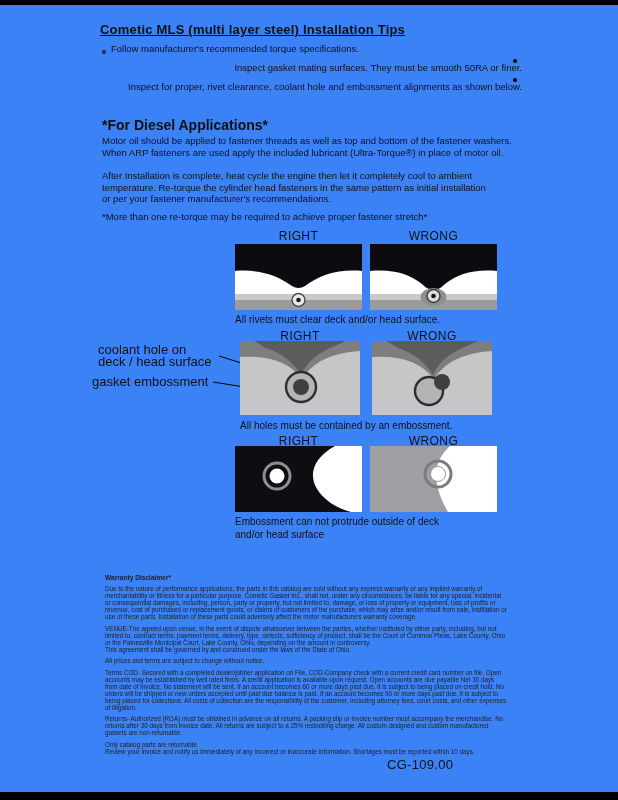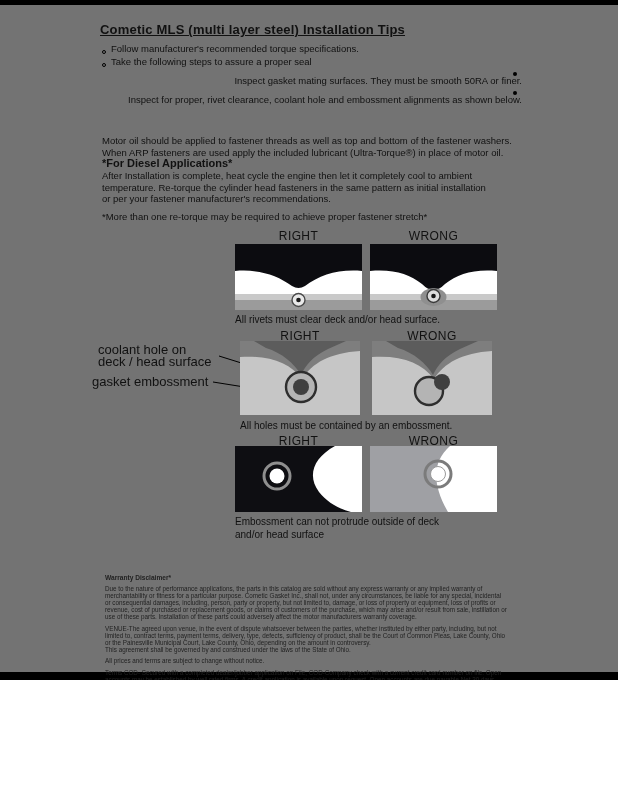--- a/index.html
+++ b/index.html
@@ -1,35 +1,35 @@
 <!DOCTYPE html>
 <html><head>
 <meta charset="utf-8">
 <style>
   * { margin:0; padding:0; box-sizing:border-box; }
   html,body { background:#ffffff; }
   body { font-family:"Liberation Sans", sans-serif; color:#111; }
-  .page { position:relative; width:618px; height:680px; background:#737373; overflow:hidden; }
+  .page { position:relative; width:618px; height:800px; background:#3b82f6; overflow:hidden; }
 
   .edge-bar { position:absolute; left:0; width:618px; background:#000; }
   .edge-bar.top { top:0; height:5px; }
   .edge-bar.bottom { bottom:0; height:8px; }
 
   .title { position:absolute; left:100px; top:22px; font-size:13px; font-weight:bold;
            text-decoration:underline; letter-spacing:.2px; }
 
   .bullets { position:absolute; left:102px; top:44px; width:420px; font-size:9.5px; }
   .b-row { display:flex; align-items:flex-end; margin-bottom:3px; line-height:10px; }
   .b-row.sub { margin-left:15px;flex-direction:column; }
   .marker-open { flex:0 0 auto; width:4px; height:4px; border:1px solid #000; border-radius:50%;
                  margin:2px 5px 0 0; }
   .marker-solid { flex:0 0 auto; width:4px; height:4px; background:#000; border-radius:50%;
                   margin:2px 5px 0 0; }
 
-  .diesel-heading { position:absolute; left:102px; top:117px; font-size:11px; font-weight:bold;margin-top:40px; }
+  .diesel-heading { position:absolute; left:102px; top:117px; font-size:14px; font-weight:bold; }
   .para { position:absolute; left:102px; width:432px; font-size:9.5px; line-height:11.5px;
           white-space:pre-line; }
   .para.p1 { top:135px; }
   .para.p2 { top:170px; }
   .note { position:absolute; left:102px; top:211px; font-size:9.5px; }
 
   .fig-label { position:absolute; font-size:12px; letter-spacing:.4px; text-align:center; width:127px; }
   .fig-label.w2 { width:120px; }
   .fig-panel { position:absolute; line-height:0; }
   .fig-caption { position:absolute; font-size:10px; line-height:13px; white-space:pre-line; }
@@ -53,24 +53,20 @@
 
   <div class="edge-bar top"></div>
   <div class="edge-bar bottom"></div>
 
   <div class="title">Cometic MLS (multi layer steel) Installation Tips</div>
 
   <div class="bullets">
     <div class="b-row">
       <span class="marker-open"></span>
       <span>Follow manufacturer's recommended torque specifications.</span>
-    </div>
-    <div class="b-row">
-      <span class="marker-open"></span>
-      <span>Take the following steps to assure a proper seal</span>
     </div>
     <div class="b-row sub">
       <span class="marker-solid"></span>
       <span>Inspect gasket mating surfaces.  They must be smooth 50RA or finer.</span>
     </div>
     <div class="b-row sub">
       <span class="marker-solid"></span>
       <span>Inspect for proper, rivet clearance, coolant hole and embossment alignments as shown below.</span>
     </div>
   </div>

